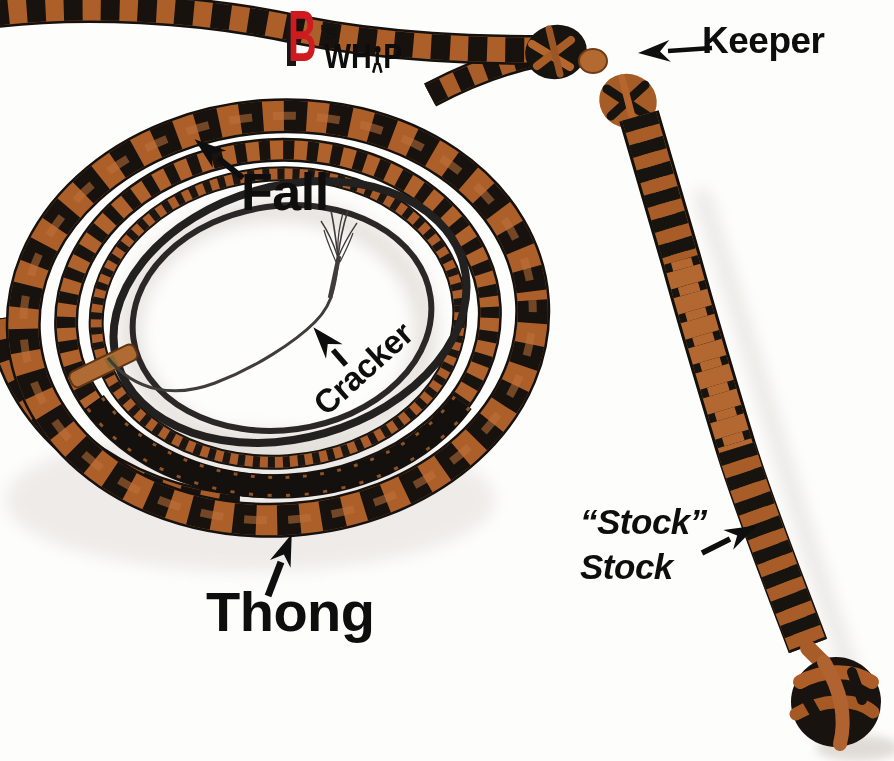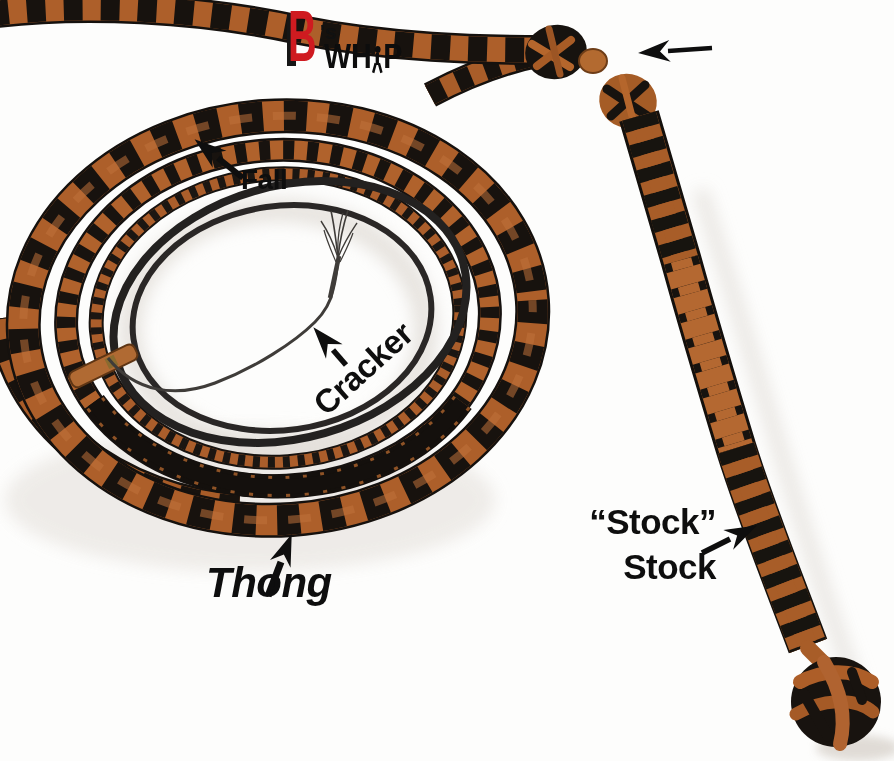--- a/index.html
+++ b/index.html
@@ -8,29 +8,30 @@
     background:#fdfdfc;
     font-family:"Liberation Sans", sans-serif;
   }
   .stage svg{position:absolute;left:0;top:0;}
   
   .part-label{
     position:absolute;color:#0e0e0e;font-weight:700;line-height:1;
     letter-spacing:-0.5px;white-space:nowrap;
   }
   .lbl-keeper{left:702px;top:22px;font-size:37px;}
-  .lbl-fall{left:241px;top:166px;font-size:28px;}
-  .lbl-thong{left:206px;top:562px;font-size:42px;font-style:italic;}
+  .lbl-fall{left:241px;top:166px;font-size:52px;}
+  .lbl-thong{left:206px;top:584px;font-size:56px;}
   .lbl-cracker{
     left:278px;top:352px;width:170px;font-size:33px;text-align:center;
     transform:rotate(-42deg);transform-origin:50% 50%;
   }
   .lbl-stock{
-    left:564px;top:499px;width:152px;font-size:35px;text-align:right;
+    left:580px;top:499px;width:152px;font-size:35px;text-align:left;
     line-height:45px;
+    font-style:italic;
   }
   
   .logo{position:absolute;left:287px;top:8px;width:150px;height:64px;}
   .logo .bbar{position:absolute;left:0;top:6px;width:9px;height:52px;background:#161616;}
   .logo .bred{
     position:absolute;left:1px;top:-8px;font-size:72px;font-weight:700;color:#cf1b20;
     transform:scaleX(0.55);transform-origin:0 0;line-height:1;
   }
   .logo .apos{position:absolute;left:33px;top:12px;font-size:21px;font-weight:700;color:#111;}
   .logo .whip{
@@ -196,20 +197,21 @@
       <span class="person">
         <span class="head"></span>
           <span class="body"></span>
           <span class="leg-l"></span>
           <span class="leg-r"></span>
       </span>
       <span>P</span>
     </div>
   </div>
 
+  <div class="part-label lbl-keeper">Keeper</div>
   <div class="part-label lbl-fall">Fall</div>
   <div class="part-label lbl-cracker">Cracker</div>
   <div class="part-label lbl-thong">Thong</div>
   <div class="part-label lbl-stock">
     <div>“Stock”</div>
     <div>Stock</div>
   </div>
 
 </div>
 

